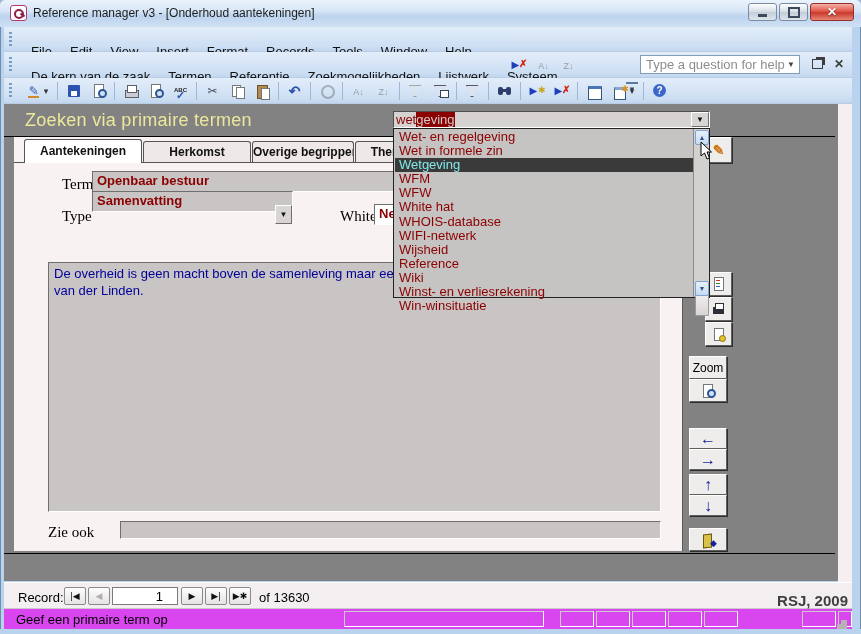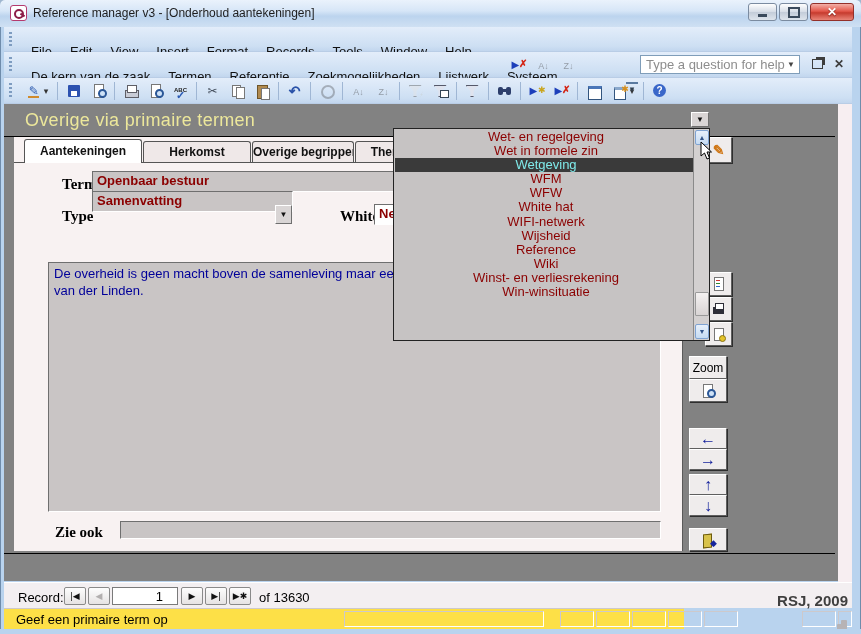--- a/index.html
+++ b/index.html
@@ -107,36 +107,36 @@
   .tab{position:absolute;font-size:12px;font-weight:bold;color:#111;text-align:center;
        border:1px solid #555;border-bottom:none;border-radius:3px 3px 0 0;background:#efe8e8;
        height:21px;line-height:20px;top:141px;overflow:hidden;white-space:nowrap;}
   .tab.active{top:139px;height:24px;line-height:23px;background:#fff;z-index:6;}
   #tab-0{left:24px;width:118px;}
   #tab-1{left:143px;width:108px;}
   #tab-2{left:252px;width:102px;}
   #tab-3{left:355px;width:70px;}
   #tabline{left:14px;top:162px;width:669px;height:1px;background:#555;z-index:5;}
 
-  .serif-label{font-family:"Liberation Serif",serif;font-size:15px;color:#000;font-weight:bold;}
+  .serif-label{font-family:"Liberation Serif",serif;font-size:15px;color:#000;}
   .sunken{background:#c9c5c5;border:1px solid;border-color:#6f6f6f #ffffff #ffffff #6f6f6f;}
   .fieldtext{font-size:13px;font-weight:bold;color:#8b0000;padding:1px 4px;white-space:nowrap;overflow:hidden;}
 
   #term-label{left:62px;top:176px;}
   #term-field{left:92px;top:171px;width:567px;height:21px;}
   #type-label{left:62px;top:208px;}
   #type-combo{left:92px;top:191px;width:201px;height:21px;}
   .combo-btn{position:absolute;right:1px;top:1px;bottom:1px;width:17px;background:#d9d5d5;
      border:1px solid;border-color:#fff #6f6f6f #6f6f6f #fff;font-size:8px;color:#111;
      display:flex;align-items:center;justify-content:center;}
   #taal-label{left:340px;top:208px;}
   #taal-combo{left:374px;top:204px;width:80px;height:21px;background:#fff;border:1px solid;border-color:#6f6f6f #fff #fff #6f6f6f;}
   #memo{left:48px;top:262px;width:613px;height:250px;border:1px solid;border-color:#6f6f6f #ffffff #ffffff #6f6f6f;background:#c9c5c5;
         font-size:13px;color:#000099;line-height:17px;padding:2px 5px;white-space:pre-line;}
-  #zieook-label{left:55px;top:524px;}
+  #zieook-label{left:48px;top:524px;}
   #zieook-field{left:120px;top:521px;width:541px;height:18px;}
 
   
   .sbtn{position:absolute;background:#efecec;border:1px solid;border-color:#ffffff #5f5f5f #5f5f5f #ffffff;
         box-shadow:1px 1px 0 #2e2e2e;display:flex;align-items:center;justify-content:center;z-index:4;}
   #edit-btn{left:705px;top:137px;width:27px;height:26px;}
   #side-btn-1{left:705px;top:272px;width:27px;height:24px;}
   #side-btn-2{left:705px;top:297px;width:27px;height:24px;}
   #side-btn-3{left:705px;top:322px;width:27px;height:24px;}
   #zoom-btn{left:689px;top:356px;width:38px;height:23px;font-size:12px;color:#000;}
@@ -147,21 +147,21 @@
   #exit-btn{left:689px;top:528px;width:38px;height:23px;}
 
   
   #combo-input{left:393px;top:111px;width:317px;height:17px;background:#d6d2d2;border:1px solid;border-color:#4f4f4f #fff #fff #4f4f4f;
      font-size:13px;padding:0 2px;z-index:52;display:flex;align-items:center;}
   #combo-typed{color:#8b0000;}
   #combo-sel{background:#8b0000;color:#cfcccc;}
   #combo-drop-btn{left:691px;top:112px;width:18px;height:15px;z-index:53;background:#d9d5d5;
      border:1px solid;border-color:#fff #6f6f6f #6f6f6f #fff;font-size:8px;color:#111;
      display:flex;align-items:center;justify-content:center;}
-  #dropdown{left:393px;top:128px;width:317px;height:213px;background:#c6c3c3;border:1px solid #222;z-index:51;text-align:center;}
+  #dropdown{left:393px;top:128px;width:317px;height:170px;background:#c6c3c3;border:1px solid #222;z-index:51;}
   #dd-items{position:absolute;left:1px;top:1px;width:298px;}
   .dd-item{height:14.1px;line-height:14px;font-size:13px;color:#8b0000;padding-left:4px;white-space:nowrap;overflow:hidden;}
   .dd-item.selected{background:#3a3a3a;color:#7fe9e9;}
   #dd-scroll{position:absolute;right:0;top:0;width:16px;height:100%;background:#d3d0d0;border-left:1px solid #8a8a8a;}
   .scr-btn{position:absolute;left:1px;width:14px;height:15px;background:linear-gradient(to bottom,#e7f0fb,#c6dbf2);
      border:1px solid #7fa3d2;border-radius:2px;font-size:7px;color:#33558a;display:flex;align-items:center;justify-content:center;}
   #scr-up{top:1px;} #scr-down{bottom:1px;}
   #scr-thumb{position:absolute;left:1px;top:163px;width:14px;height:24px;background:linear-gradient(to bottom,#f4f1f1,#d8d4d4);
      border:1px solid #9a9a9a;border-radius:1px;}
   #cursor{left:700px;top:141px;z-index:60;}
@@ -169,21 +169,21 @@
   
   #recbar{left:4px;top:582px;width:848px;height:26px;background:#f3eff1;border-top:1px solid #fff;}
   #rec-label{position:absolute;left:14px;top:7px;font-size:13px;color:#000;}
   .rnbtn{position:absolute;top:4px;width:22px;height:18px;background:linear-gradient(to bottom,#fdfdfd,#e6e3e3);
      border:1px solid #8a8a8a;border-radius:2px;font-size:9px;color:#111;display:flex;align-items:center;justify-content:center;gap:0;}
   .rnbtn.disabled{color:#b2afaf;}
   #rn-first{left:60px;} #rn-prev{left:84px;} #rn-next{left:177px;} #rn-last{left:201px;} #rn-new{left:225px;}
   #rec-box{position:absolute;left:108px;top:4px;width:66px;height:18px;background:#fff;border:1px solid #7a7a7a;
      font-size:13px;text-align:right;padding:1px 14px 0 0;color:#000;}
   #rec-count{position:absolute;left:255px;top:7px;font-size:13px;color:#000;}
-  #statusbar{left:4px;top:608px;width:680px;height:21px;background:#fde047;border-top:1px solid #cdc9cb;}
+  #statusbar{left:4px;top:608px;width:848px;height:21px;background:#d946ef;border-top:1px solid #cdc9cb;}
   #status-msg{position:absolute;left:12px;top:3px;font-size:13px;color:#000;}
   .seg{position:absolute;top:2px;height:16px;border:1px solid;border-color:#cdc9cb #fff #fff #cdc9cb;}
   #credit{left:768px;top:592px;width:80px;font-size:15px;font-weight:bold;color:#3f3f3f;z-index:20;text-align:right;}
   #grip-dots{left:841px;top:620px;width:6px;height:6px;background:#b7b3b5;
      box-shadow:-4px 4px 0 #b7b3b5, 0 4px 0 #b7b3b5;border-radius:1px;}
   #bottom-border{left:0;top:629px;width:861px;height:5px;background:#b9d3ee;}
 </style>
 </head>
 <body>
 
@@ -321,21 +321,21 @@
         <span class="tsep"></span>
         <span class="tbtn">
           <span class="icon i-help"></span>
         </span>
       </div>
     <div id="tb-overflow" class="abs">▾</div>
   </div>
 
   <div id="canvas" class="abs"></div>
   <div id="right-strip" class="abs"></div>
-  <div id="form-title" class="abs">Overige via primaire termen</div>
+  <div id="form-title" class="abs">Zoeken via primaire termen</div>
   <div id="hline-top" class="abs"></div>
 
   <div id="panel" class="abs"></div>
   <div id="tabline" class="abs"></div>
   <div id="tab-0" class="abs tab active">Aantekeningen</div>
   <div id="tab-1" class="abs tab">Herkomst</div>
   <div id="tab-2" class="abs tab">Overige begrippen</div>
   <div id="tab-3" class="abs tab">Thema</div>
 
   <div id="term-label" class="abs serif-label">Term</div>
@@ -379,29 +379,34 @@
   <div id="arrow-up" class="sbtn arrowbtn">
       <span>↑</span>
     </div>
   <div id="arrow-down" class="sbtn arrowbtn">
       <span>↓</span>
     </div>
   <div id="exit-btn" class="sbtn">
       <span class="icon i-exit"></span>
     </div>
 
+  <div id="combo-input" class="abs">
+    <span id="combo-typed">wet</span>
+      <span id="combo-sel">geving</span>
+  </div>
   <div id="combo-drop-btn" class="abs">▼</div>
   <div id="dropdown" class="abs">
     <div id="dd-items">
         <div class="dd-item">Wet- en regelgeving</div>
         <div class="dd-item">Wet in formele zin</div>
         <div class="dd-item selected">Wetgeving</div>
         <div class="dd-item">WFM</div>
         <div class="dd-item">WFW</div>
         <div class="dd-item">White hat</div>
+        <div class="dd-item">WHOIS-database</div>
         <div class="dd-item">WIFI-netwerk</div>
         <div class="dd-item">Wijsheid</div>
         <div class="dd-item">Reference</div>
         <div class="dd-item">Wiki</div>
         <div class="dd-item">Winst- en verliesrekening</div>
         <div class="dd-item">Win-winsituatie</div>
       </div>
     <div id="dd-scroll">
       <div id="scr-up" class="scr-btn">▲</div>
       <div id="scr-thumb"></div>

